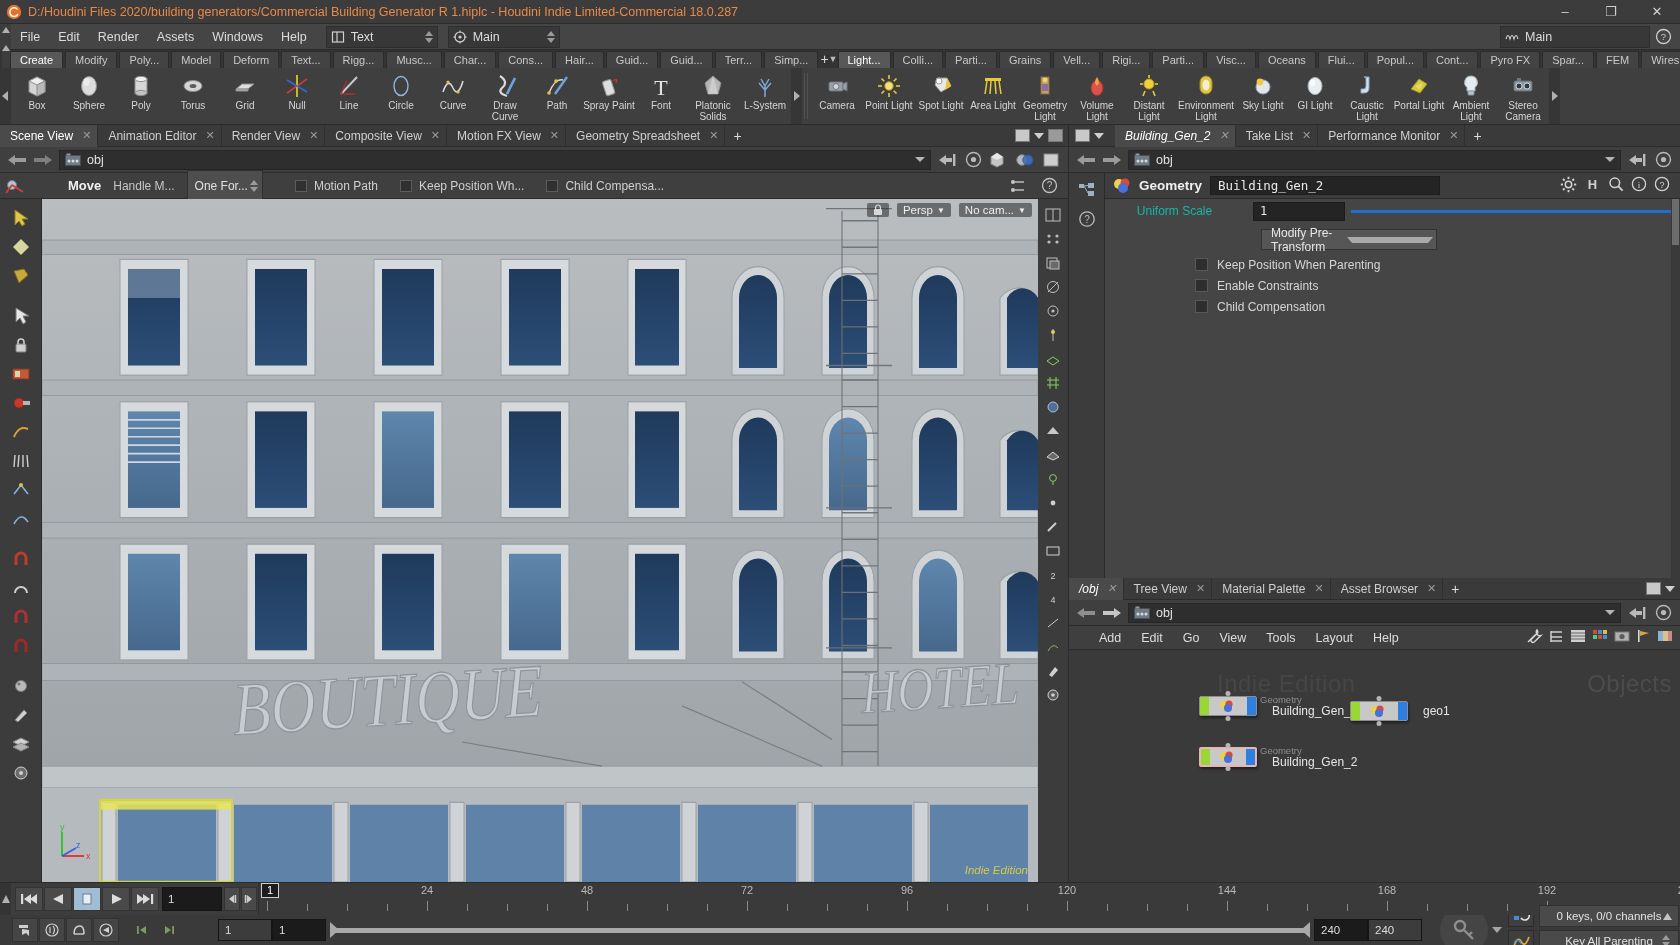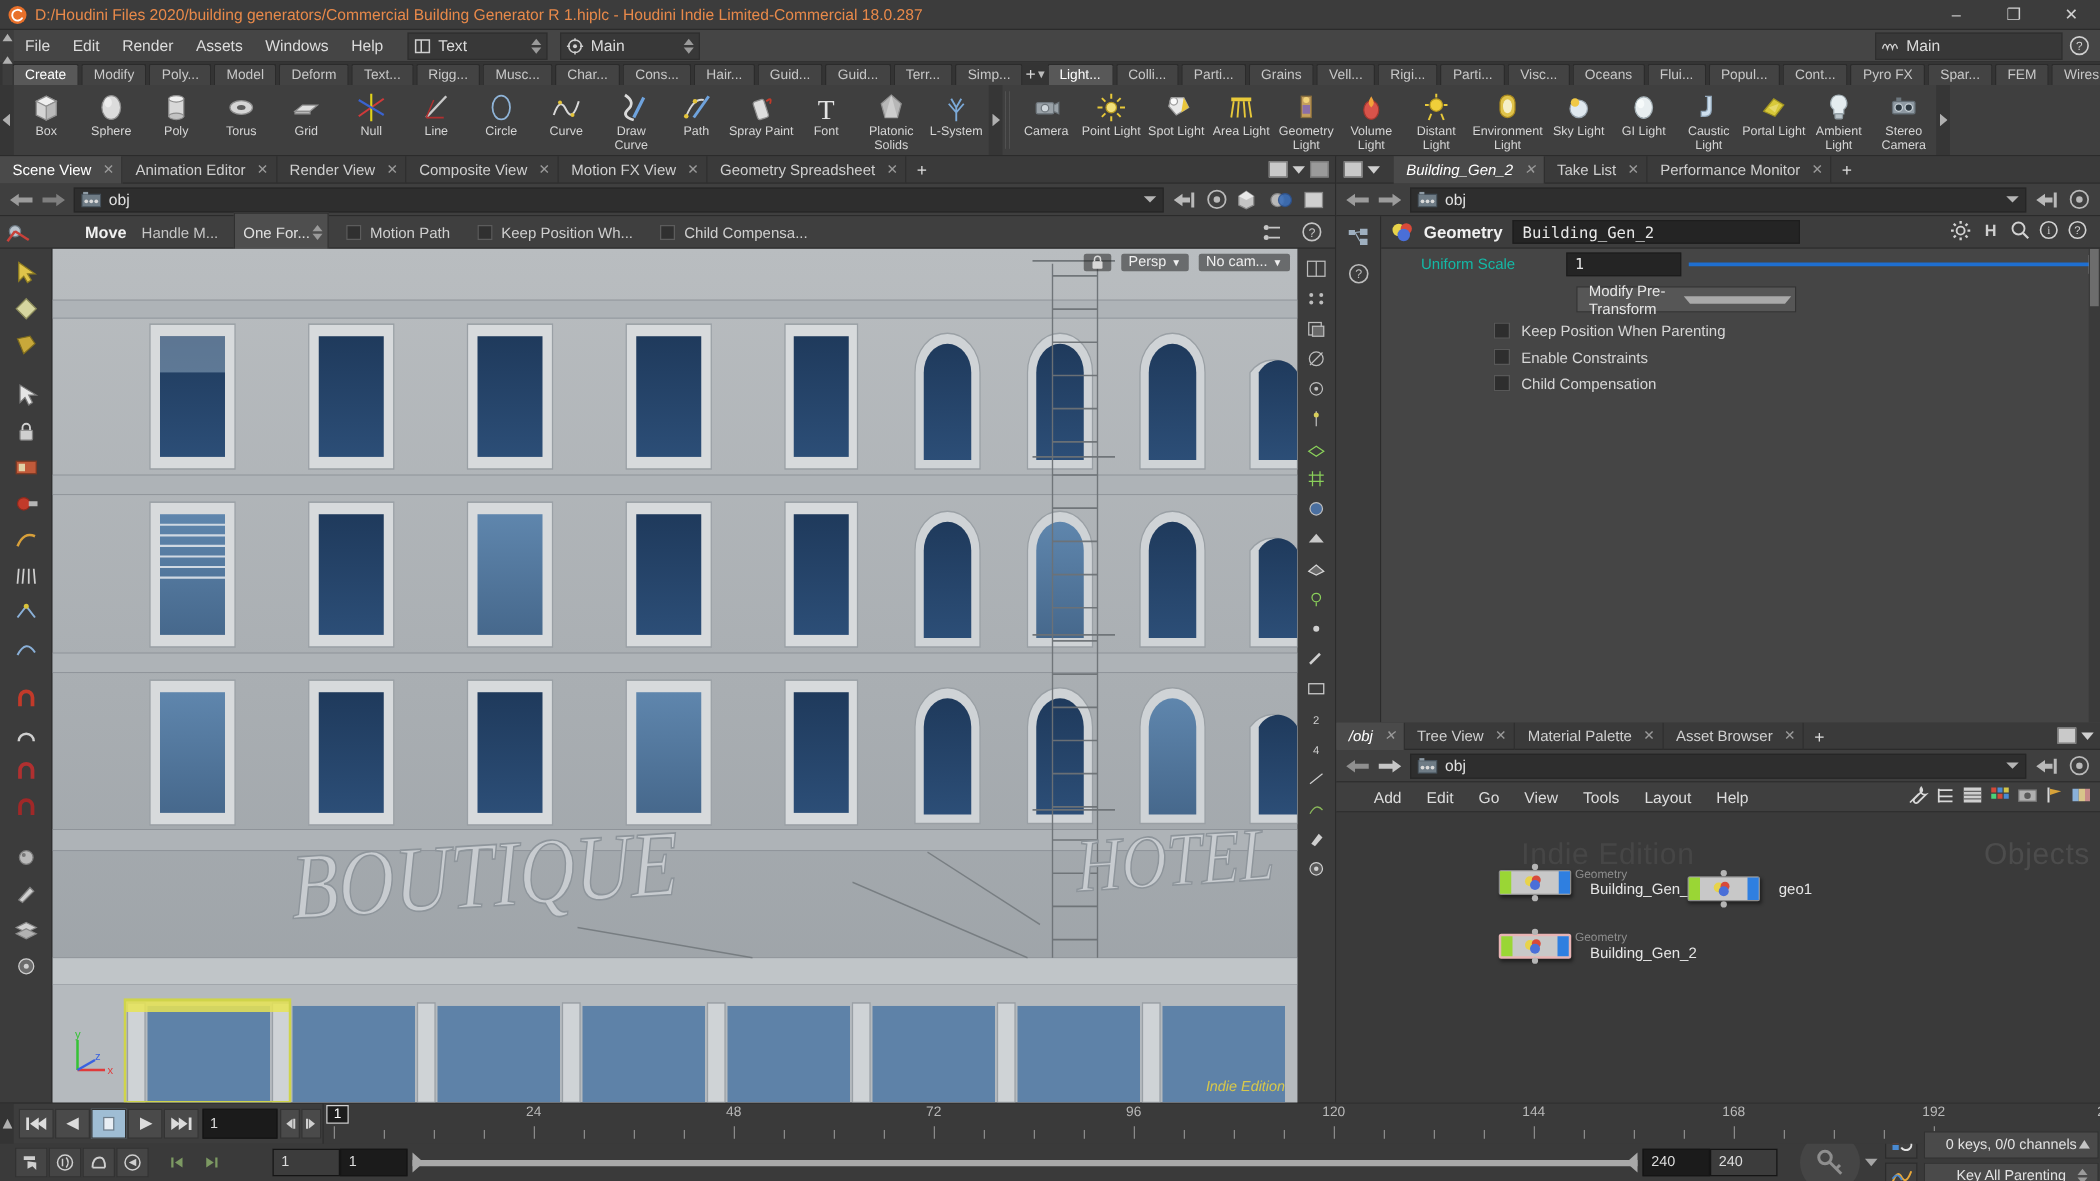--- a/index.html
+++ b/index.html
@@ -79,21 +79,21 @@
   .pathfield { flex:1; height:20px; background:#2e2e2e; border:1px solid #262626; display:flex; align-items:center; padding:0 5px; margin:0 3px;}
   .pathfield .pic { width:16px;height:13px;margin-right:6px;flex:none;}
   .pathfield span { font-size:12.5px; color:#e2e2e2;}
   .pathfield .caret { margin-left:auto; width:0;height:0;border-left:5px solid transparent;border-right:5px solid transparent;border-top:5px solid #b5b5b5;}
   .pb-icon { width:26px; height:22px; display:flex;align-items:center;justify-content:center; }
 
   
   .viewtoolbar { height:26px; background:#3f3f3f; display:flex; align-items:center; padding-left:4px; flex:none; border-bottom:1px solid #2b2b2b;}
   .vt-title { font-weight:bold; font-size:13px; color:#f0f0f0; margin:0 12px 0 6px;padding-left:36px;}
   .vt-label { font-size:12px; color:#c6c6c6; margin-right:12px;}
-  .vt-combo { height:32px; min-width:72px; background:#4e4e4e; border:1px solid #303030; display:flex;align-items:center; padding:0 2px 0 7px; margin-right:14px;}
+  .vt-combo { height:32px; min-width:72px; background:#4e4e4e; border:1px solid #303030; display:flex;align-items:center; padding:0 2px 0 7px; margin-right:32px;}
   .vt-combo span { font-size:12px; color:#e0e0e0;}
   .chk { width:12px;height:12px; background:#303030; border:1px solid #5c5c5c; margin-right:7px; flex:none;}
   .vt-check { display:flex; align-items:center; margin-right:22px; font-size:12px; color:#cfcfcf;}
   .vt-right { margin-left:auto; display:flex; align-items:center; gap:5px; padding-right:6px;}
 
   
   .viewwrap { flex:1; display:flex; min-height:0; background:#2a2a2a; }
   .vleft-rail { width:42px; background:#3c3c3c; display:flex; flex-direction:column; align-items:center; padding-top:6px; gap:3px; flex:none; border-right:1px solid #2b2b2b;}
   .rail-btn { width:30px;height:26px; display:flex;align-items:center;justify-content:center; border-radius:2px;}
   .rail-sep { height:8px; }

